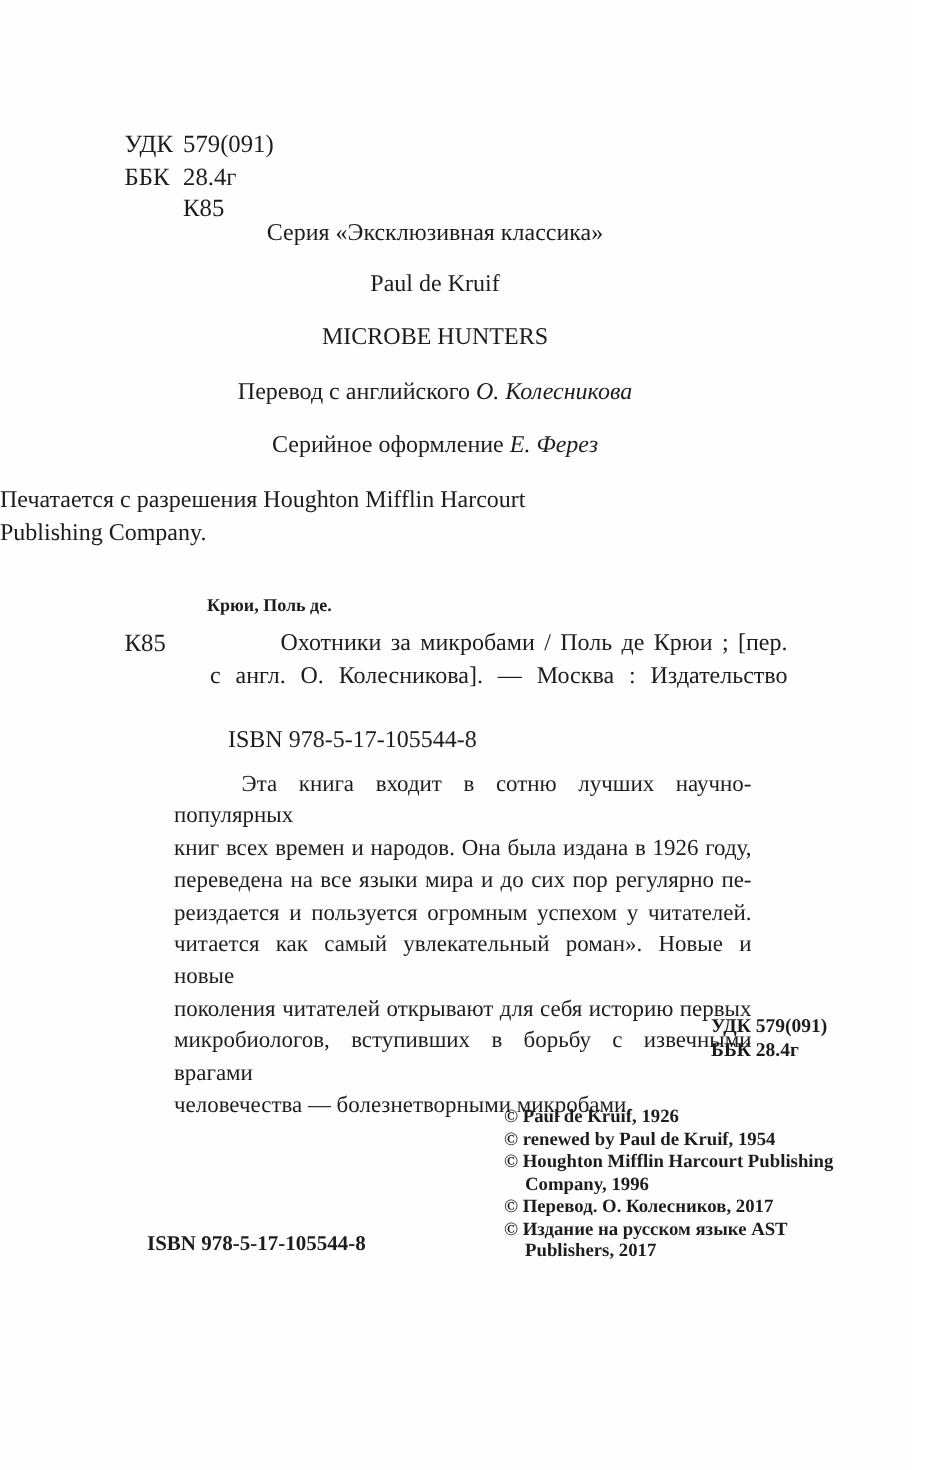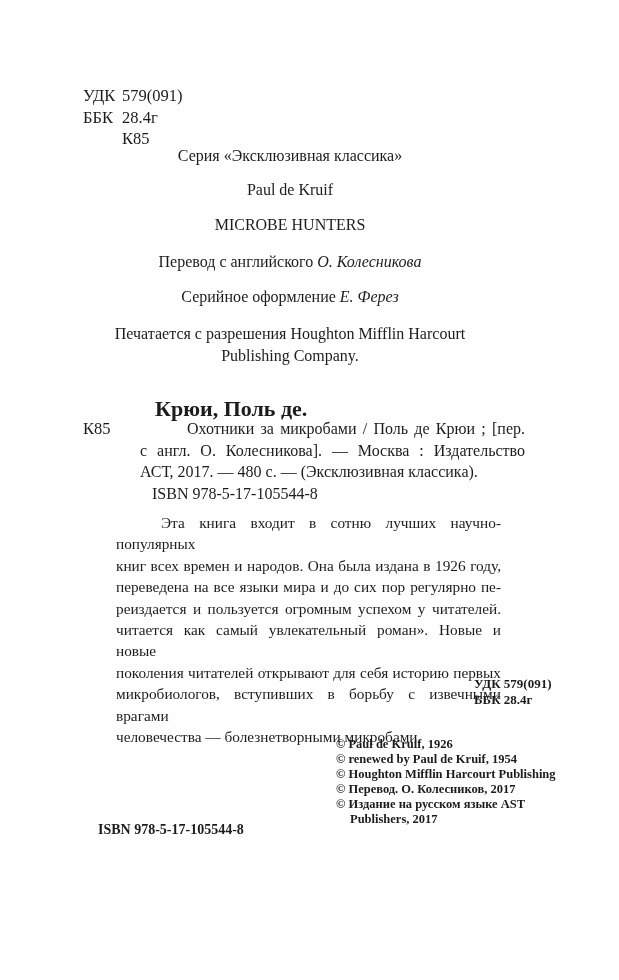--- a/index.html
+++ b/index.html
@@ -21,24 +21,24 @@
   .id-code { margin-left: 39px; }
 
   
   .cline {
     left: 0; width: 580px;
     text-align: center;
     font-size: 16px;
     white-space: nowrap;
   }
   .it { font-style: italic; text-align: right; }
-  .permission { left: 0; width: 580px; text-align: center; font-size: 16px; line-height: 22px; }
+  .permission { left: 0; width: 580px; text-align: left; font-size: 16px; line-height: 22px; }
 
   
-  .cat-heading { left: 138px; top: 396px; font-size: 22px; font-weight: bold; margin-left: 17px; }
+  .cat-heading { left: 138px; top: 396px; font-size: 12px; font-weight: bold; }
   .cat-code { left: 83px; top: 419px; font-size: 16.5px; }
   .entry { left: 116px; top: 418px; width: 385px; font-size: 16px; margin-left: 24px; }
   .entry .ln, .annotation .ln { line-height: 21.5px; }
   .just { text-align: justify; text-align-last: justify; }
   .indent-entry { text-indent: 47px; }
   .indent-annot { text-indent: 45px; }
   .mid-isbn { left: 152px; top: 485px; font-size: 16px; }
 
   .annotation { left: 116px; top: 512px; width: 385px; font-size: 15.3px; }
   .annotation .ln { line-height: 21.4px; }
@@ -75,21 +75,20 @@
   <div class="abs permission" style="top:323px">
     <div>Печатается с разрешения Houghton Mifflin Harcourt</div>
     <div>Publishing Company.</div>
   </div>
 
   <div class="abs cat-heading">Крюи, Поль де.</div>
   <div class="abs cat-code">К85</div>
   <div class="abs entry">
     <div class="ln just indent-entry">Охотники за микробами / Поль де Крюи ; [пер.</div>
     <div class="ln just">с англ. О. Колесникова]. — Москва : Издательство</div>
-    <div class="ln">АСТ, 2017. — 480 с. — (Эксклюзивная классика).</div>
   </div>
   <div class="abs mid-isbn">ISBN 978-5-17-105544-8</div>
 
   <div class="abs annotation">
     <div class="ln just indent-annot">Эта книга входит в сотню лучших научно-популярных</div>
     <div class="ln just">книг всех времен и народов. Она была издана в 1926 году,</div>
     <div class="ln just">переведена на все языки мира и до сих пор регулярно пе-</div>
     <div class="ln just">реиздается и пользуется огромным успехом у читателей.</div>
     <div class="ln just">читается как самый увлекательный роман». Новые и новые</div>
     <div class="ln just">поколения читателей открывают для себя историю первых</div>
@@ -100,18 +99,19 @@
   <div class="abs right-codes">
     <div>УДК 579(091)</div>
     <div>ББК 28.4г</div>
   </div>
 
   <div class="abs footer-isbn">ISBN 978-5-17-105544-8</div>
   <div class="abs copyright">
     <div class="cline2">© Paul de Kruif, 1926</div>
     <div class="cline2">© renewed by Paul de Kruif, 1954</div>
     <div class="cline2">© Houghton Mifflin Harcourt Publishing</div>
+    <div class="cline2 cont">Company, 1996</div>
     <div class="cline2">© Перевод. О. Колесников, 2017</div>
     <div class="cline2">© Издание на русском языке AST</div>
     <div class="cline2 cont">Publishers, 2017</div>
   </div>
 
 </div>
 
 </body></html>

